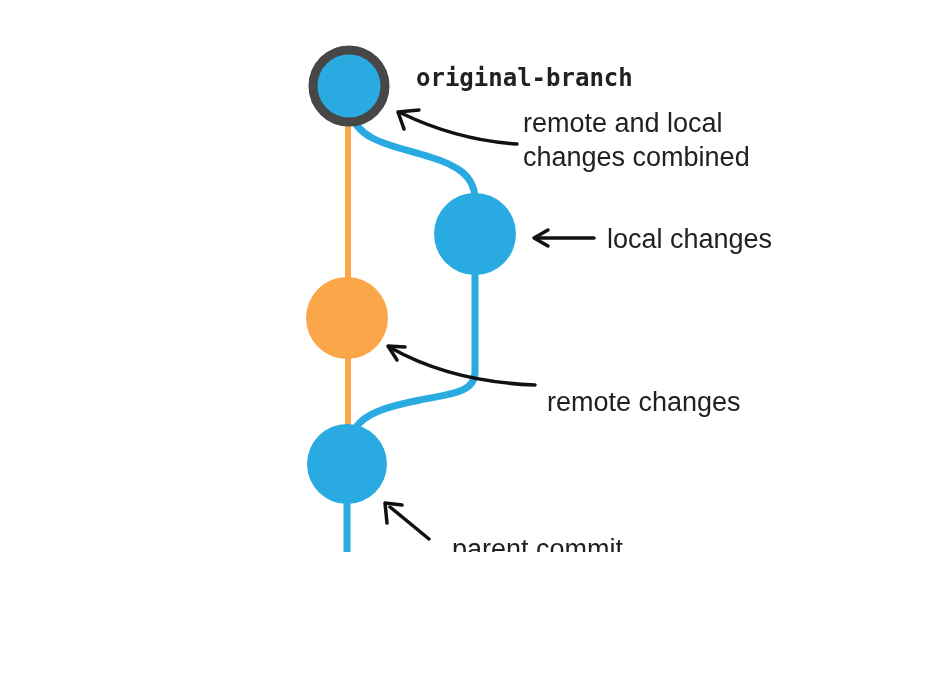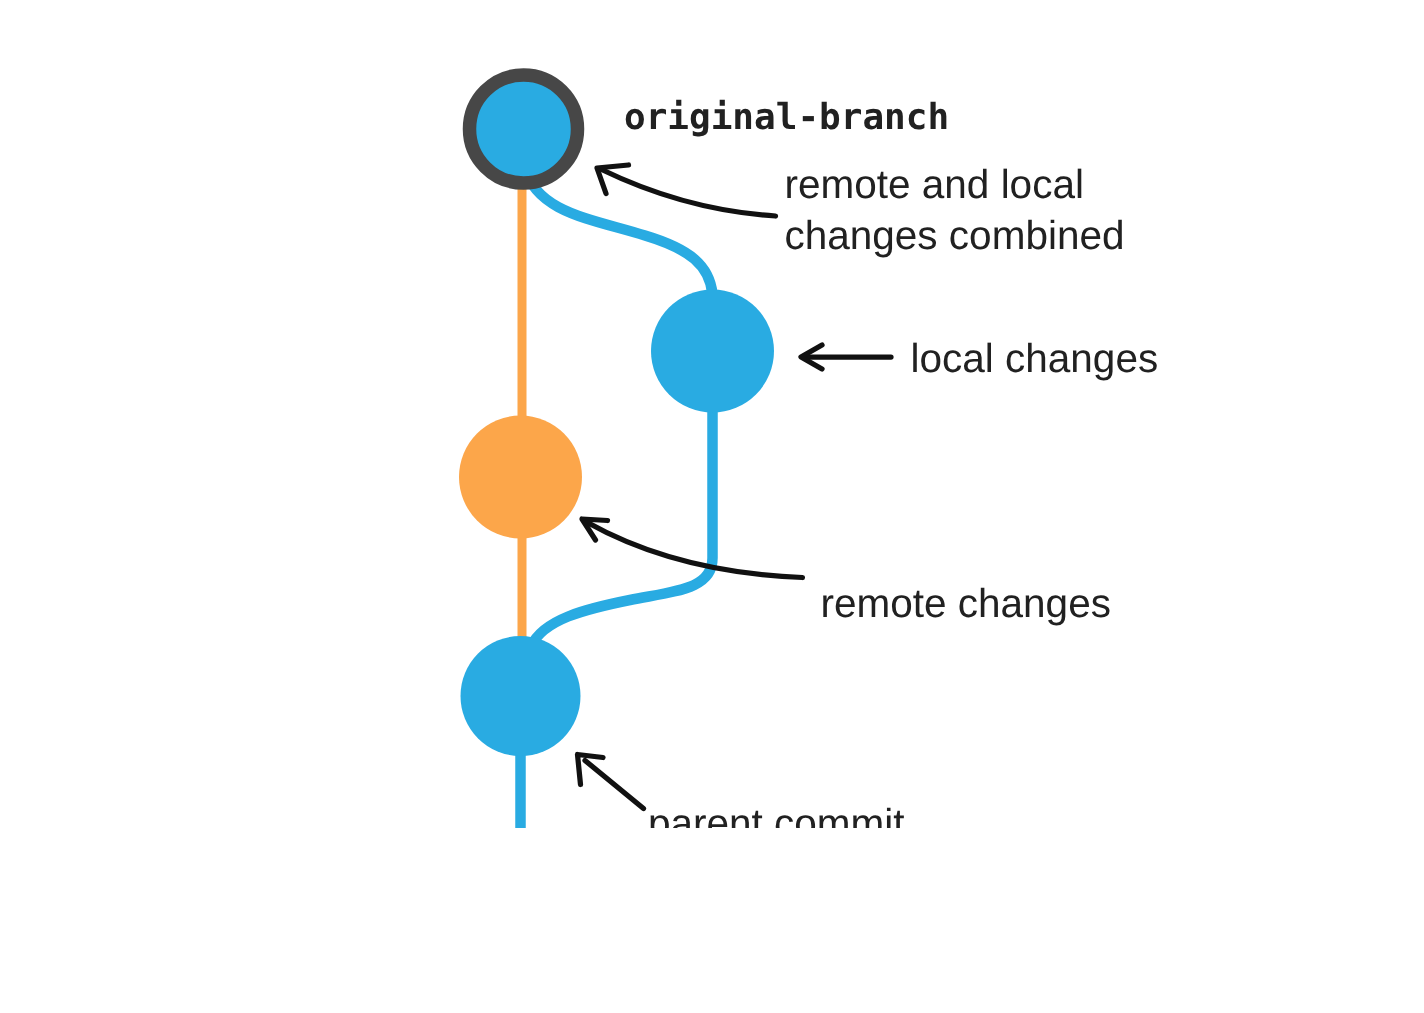--- a/index.html
+++ b/index.html
@@ -77,15 +77,15 @@
 
   <div class="lbl" style="left:523px; top:106px;">
     <div>remote and local</div>
     <div>changes combined</div>
   </div>
 
   <div class="lbl" style="left:607px; top:222px;">local changes</div>
 
   <div class="lbl" style="left:547px; top:385px;">remote changes</div>
 
-  <div class="lbl" style="left:432px; top:532px;text-align:center;">parent commit</div>
+  <div class="lbl" style="left:452px; top:532px;text-align:center;">parent commit</div>
 
 </div>
 
 </body></html>

